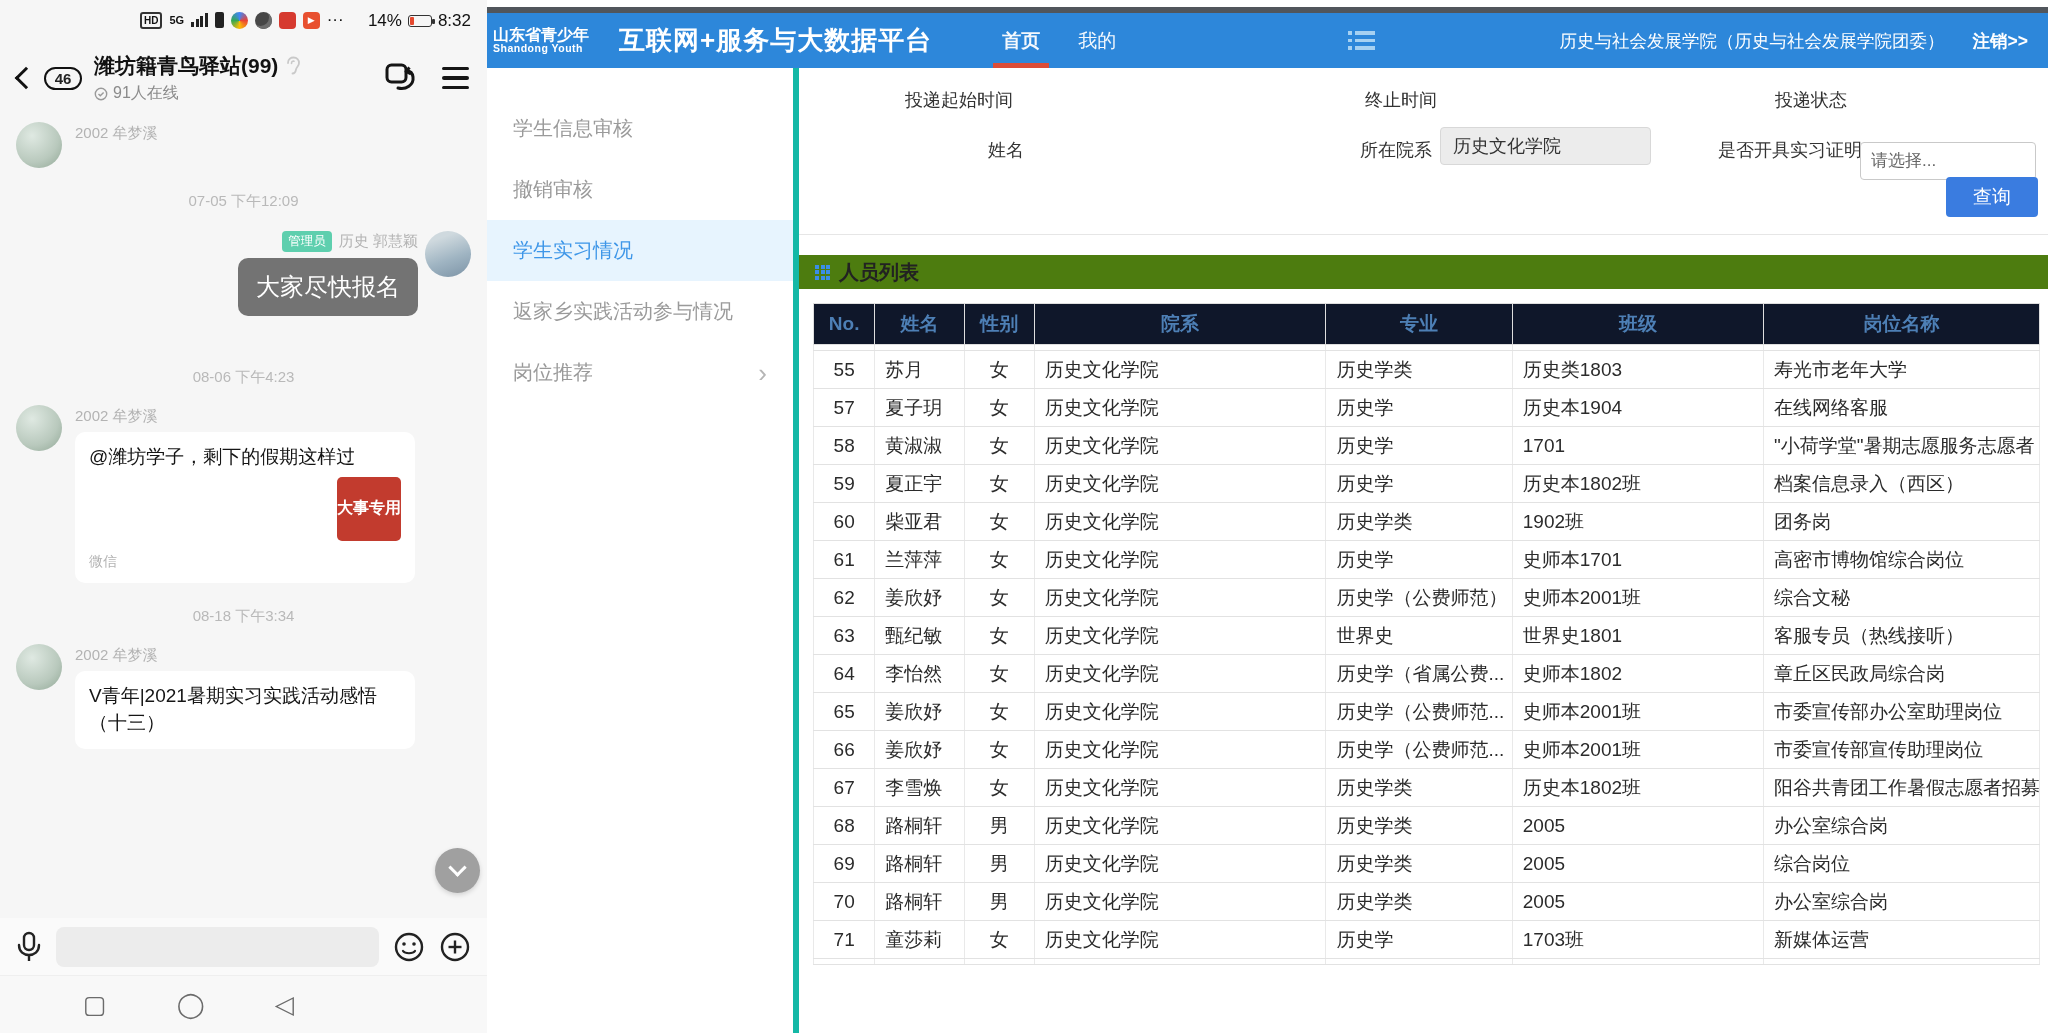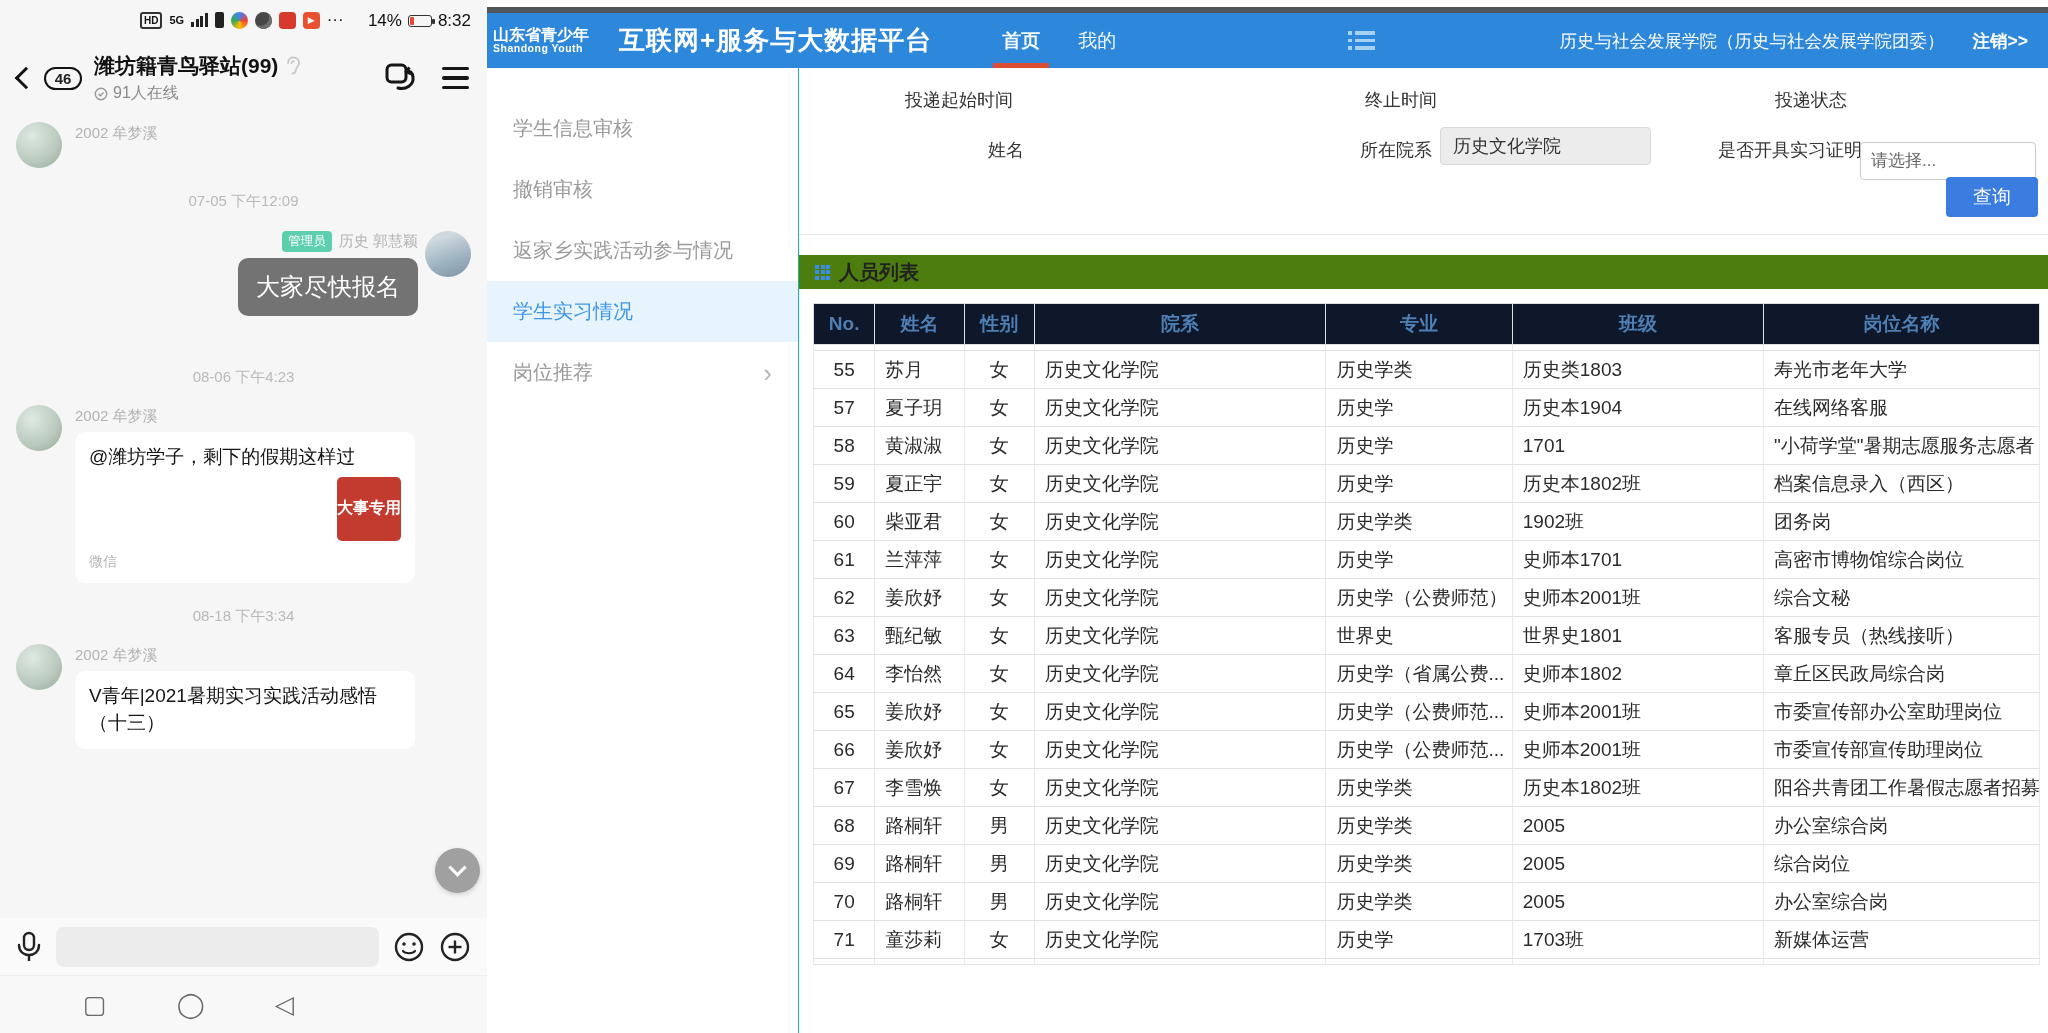--- a/index.html
+++ b/index.html
@@ -77,21 +77,21 @@
   .nav-item.active { font-weight:bold; }
   .nav-item.active::after { content:""; position:absolute; left:50%; transform:translateX(-50%); bottom:0; width:56px; height:5px; background:#e5492f; }
   .list-ic { margin-left:220px; display:flex; flex-direction:column; gap:4px; }
   .list-ic i { display:flex; align-items:center; gap:3px; }
   .list-ic i::before { content:""; width:3.5px; height:3.5px; background:#a6d1f2; }
   .list-ic b { width:20px; height:3.5px; background:#a6d1f2; display:block; }
   .account { margin-left:auto; font-size:17.5px; white-space:nowrap; }
   .logout { font-size:17.5px; font-weight:bold; margin-left:28px; white-space:nowrap; }
 
   .web-body { flex:1; display:flex; min-height:0; }
-  .sidebar { width:312px; flex:none; border-right:1px solid #14b8a6; padding-top:30px; }
+  .sidebar { width:312px; flex:none; border-right:6px solid #14b8a6; padding-top:30px; }
   .side-item { height:61px; display:flex; align-items:center; justify-content:space-between; padding:0 26px; color:#9a9a9a; font-size:20px; cursor:pointer; }
   .side-item.active { background:#e7f4fe; color:#3e96e8; }
   .chev { color:#b5b5b5; font-size:26px; line-height:1; }
 
   .main { flex:1; display:flex; flex-direction:column; min-width:0; }
   .filters { position:relative; height:106px; font-size:18px; color:#333; }
   .f-abs { position:absolute; white-space:nowrap; }
   .ghost-input { position:absolute; width:150px; height:36px; border:1px solid transparent; background:transparent; }
   .dept-box { position:absolute; width:211px; height:38px; background:#ececec; border:1px solid #d8d8d8; border-radius:4px; line-height:36px; padding-left:12px; font-size:18px; color:#333; }
   .select-box { position:absolute; width:176px; height:38px; background:#fff; border:1px solid #c9c9c9; border-radius:4px; line-height:36px; padding-left:10px; font-size:17px; color:#666; }
@@ -278,25 +278,25 @@
   </div>
 
   <div class="web-body">
     <aside class="sidebar" id="sidebar">
         <div class="side-item">
           <span>学生信息审核</span>
         </div>
         <div class="side-item">
           <span>撤销审核</span>
         </div>
+        <div class="side-item active">
+          <span>学生实习情况</span>
+        </div>
         <div class="side-item">
           <span>返家乡实践活动参与情况</span>
-        </div>
-        <div class="side-item active">
-          <span>学生实习情况</span>
         </div>
         <div class="side-item">
           <span>岗位推荐</span>
           <span class="chev">›</span>
         </div>
       </aside>
 
     <main class="main">
       <div class="filters">
         <span class="f-abs" style="left:106px; top:20px;">投递起始时间</span>

